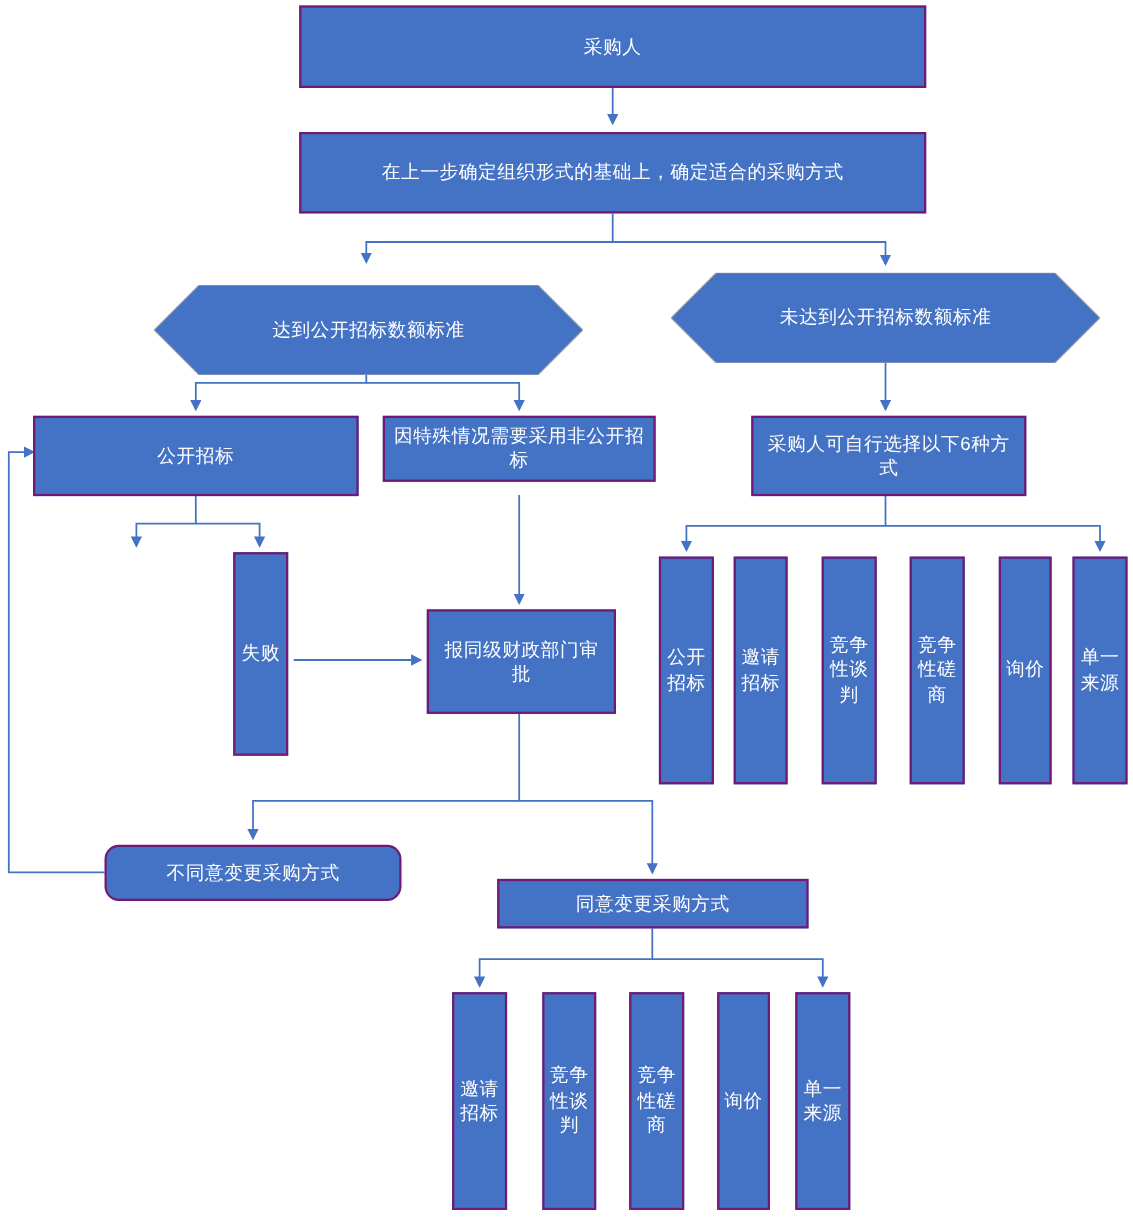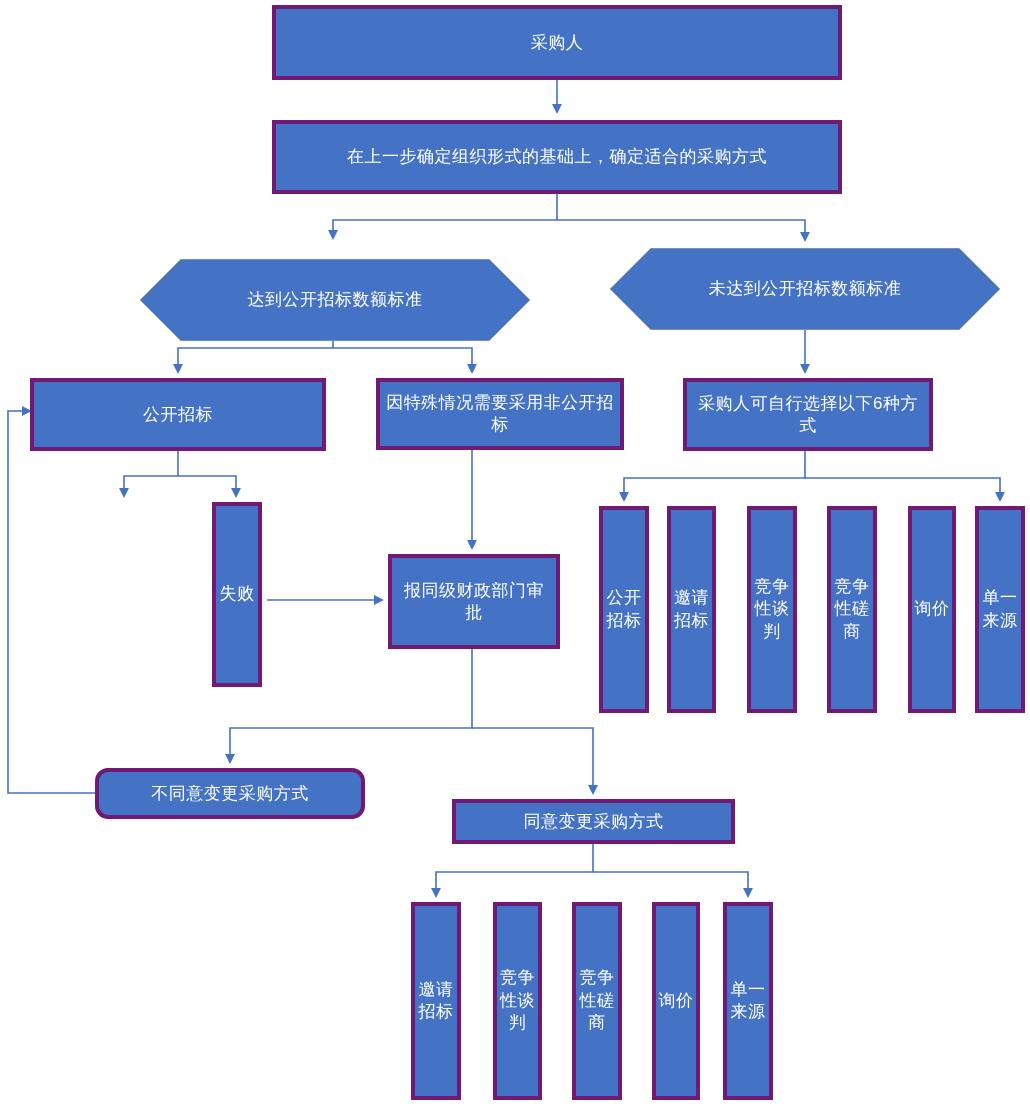--- a/index.html
+++ b/index.html
@@ -14,21 +14,21 @@
     position: relative;
     width: 1030px;
     height: 1106px;
     background: #ffffff;
     overflow: hidden;
   }
   .node {
     position: absolute;
     box-sizing: border-box;
     background: #4472C4;
-    border: 4px solid #701a75;
+    border: 2px solid #701a75;
     color: #ffffff;
     display: flex;
     align-items: center;
     justify-content: center;
     text-align: center;
     line-height: 1.28;
     font-size: 17px;
     letter-spacing: 0.5px;
     padding: 2px 6px;
   }
@@ -129,21 +129,21 @@
     <svg class="hex-svg" width="390" height="82" viewBox="0 0 390 82">
       <polygon points="41,0 349,0 390,41 349,82 41,82 0,41" fill="#4472C4" stroke="#A9A9A9" stroke-width="1"></polygon>
     </svg>
     <span class="hex-label">未达到公开招标数额标准</span>
   </div>
 
   <div class="node" style="left:30px; top:378px; width:296px; height:73px;">
     <span>公开招标</span>
   </div>
 
-  <div class="node" style="left:348px; top:378px; width:248px; height:72px;margin-left:28px;">
+  <div class="node" style="left:348px; top:378px; width:248px; height:60px;">
     <span>因特殊情况需要采用非公开招标</span>
   </div>
 
   <div class="node" style="left:683px; top:378px; width:250px; height:73px;">
     <span>采购人可自行选择以下6种方式</span>
   </div>
 
 
   <div class="node vert" style="left:212px; top:502px; width:50px; height:185px;">
     <span>失败</span>

